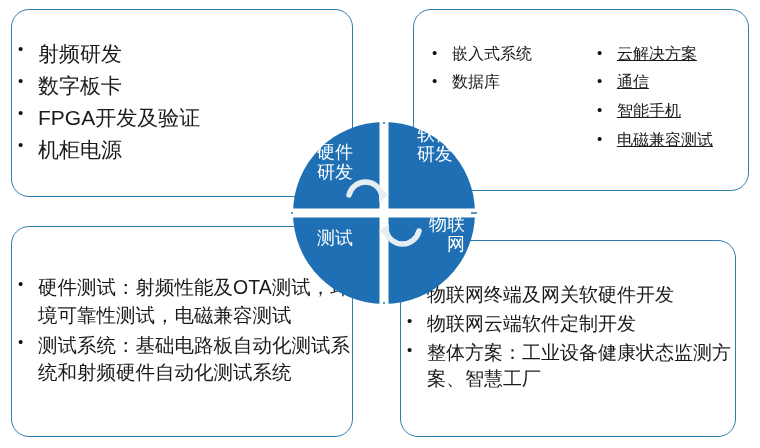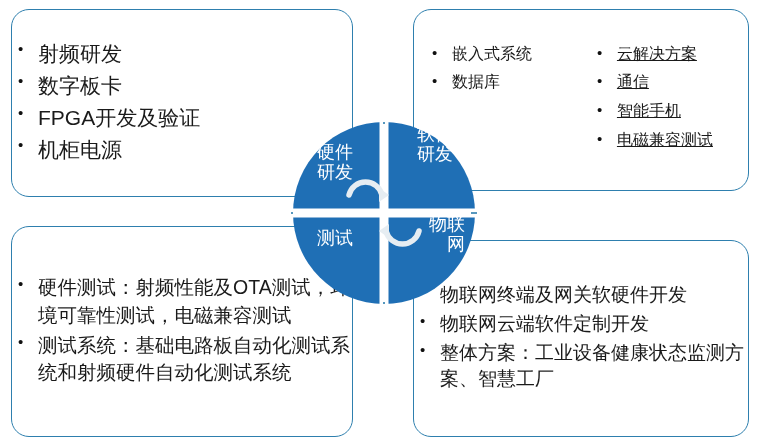--- a/index.html
+++ b/index.html
@@ -31,21 +31,21 @@
     border-radius: 18px;
     background: #ffffff;
     display: flex;
     flex-direction: column;
     justify-content: center;
   }
 
   .box-tl { left: 11px;  top: 9px;   width: 342px; height: 188px; }
   .box-tr { left: 413px; top: 9px;   width: 336px; height: 182px; }
   .box-bl { left: 11px;  top: 226px; width: 342px; height: 211px; }
-  .box-br { left: 413px; top: 240px; width: 336px; height: 197px; }
+  .box-br { left: 400px; top: 240px; width: 336px; height: 197px; }
 
   
   ul.blist {
     list-style: none;
     margin: 0;
     padding: 0;
   }
   ul.blist > li {
     position: relative;
     padding-left: 26px;

